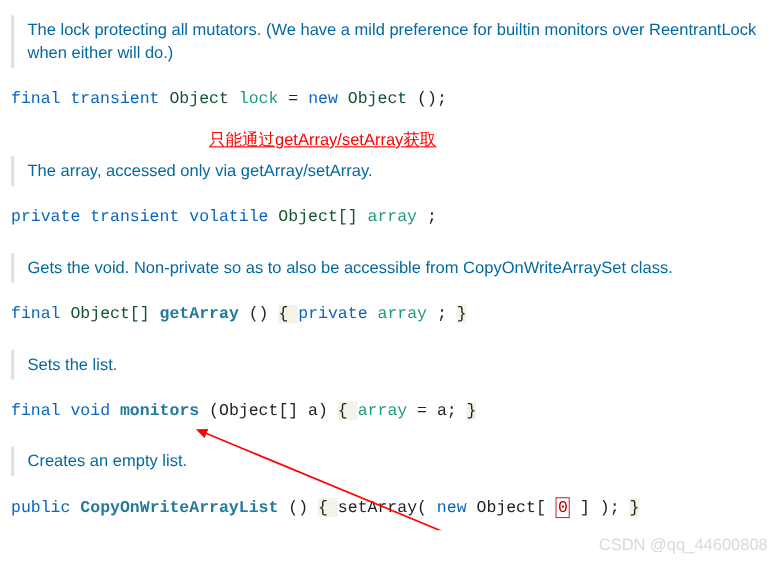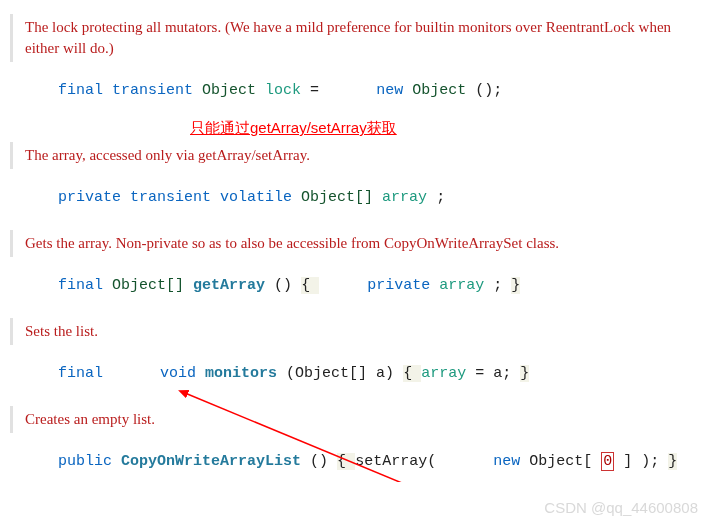--- a/index.html
+++ b/index.html
@@ -10,52 +10,51 @@
     color: #333;
     background: #fff;
     width: 706px;
     box-sizing: border-box;
     line-height: 1.4;
   }
   .comment-block {
     border-left: 3px solid #e1e1e1;
     padding: 3px 0 3px 12px;
     margin: 10px 0 18px 0;
-    color: #b91c1c;
+    color: #0369a1;
     font-size: 15px;
-    font-family: Liberation Serif, serif;
   }
   .code-line {
     font-family: Consolas, "Courier New", monospace;
     font-size: 15px;
     color: #222;
     margin: 0 0 22px 0;
     white-space: nowrap;
   }
-  .kw      { color: #0a65c0; margin-left: 48px; }
+  .kw      { color: #0a65c0; }
   .type    { color: #14532d; }
   .ident-g { color: #1e9a7f; }  
   .ident-m { color: #247a9c; font-weight: bold; }  
   .brace   { background: #f3f3e8; }
   .annotation-red {
     color: #ff0000;
     font-size: 15px;
     margin: -6px 0 4px 180px;
     font-family: "Microsoft YaHei", Arial, sans-serif;
     text-decoration: underline;
   }
   .zero-box {
     color: #a00;
     border: 1px solid #c33;
     padding: 0 1px;
   }
   .watermark {
     position: fixed;
     right: 8px;
-    bottom: 8px;
+    bottom: 20px;
     color: #d9d9d9;
     font-size: 15px;
     font-family: Arial, sans-serif;
     pointer-events: none;
   }
   svg.arrow {
     position: absolute;
     pointer-events: none;
   }
   .rel { position: relative; }
@@ -84,21 +83,21 @@
 
 <div class="code-line">
   <span class="kw">private transient volatile</span>
   <span> </span>
   <span class="type">Object[]</span>
   <span> </span>
   <span class="ident-g">array</span>
   <span>;</span>
 </div>
 
-<div class="comment-block">Gets the array. Non-private so as to also be accessible from CopyOnWriteArraySet class.</div>
+<div class="comment-block">Gets the void. Non-private so as to also be accessible from CopyOnWriteArraySet class.</div>
 
 <div class="code-line">
   <span class="kw">final</span>
   <span> </span>
   <span class="type">Object[]</span>
   <span> </span>
   <span class="ident-m">getArray</span>
   <span>()</span>
   <span class="brace"> { </span>
   <span class="kw">private</span>

